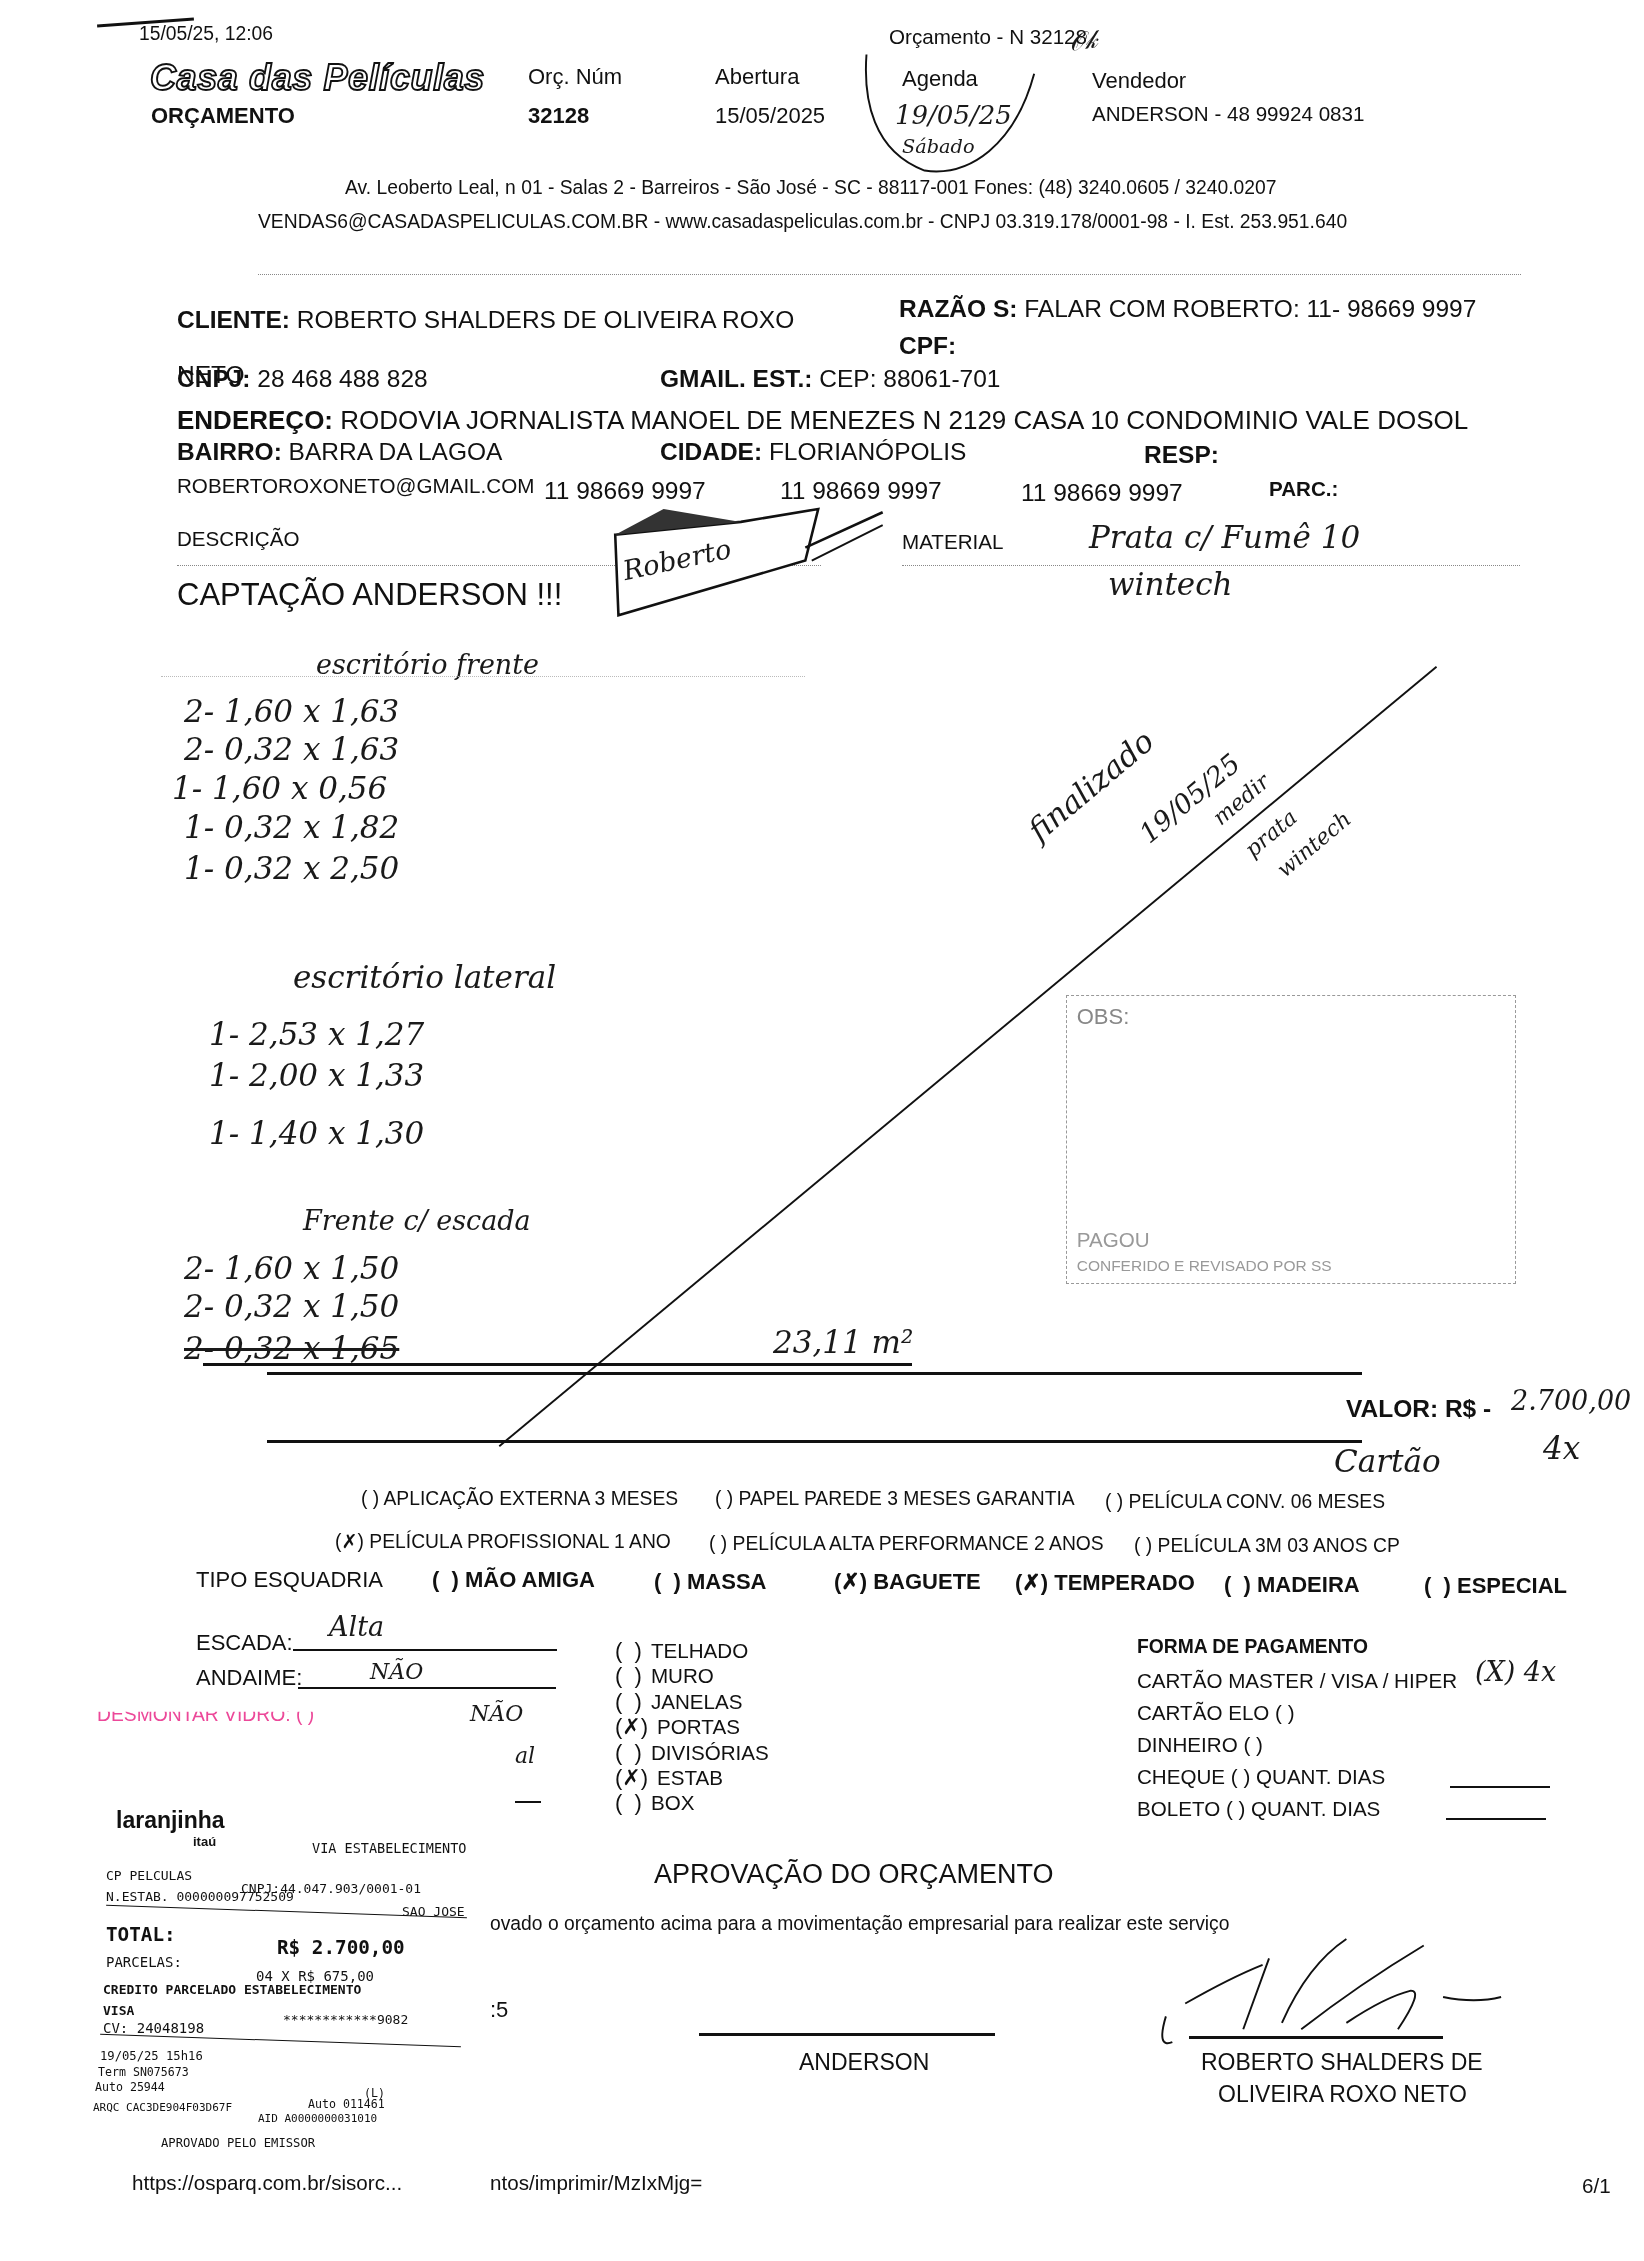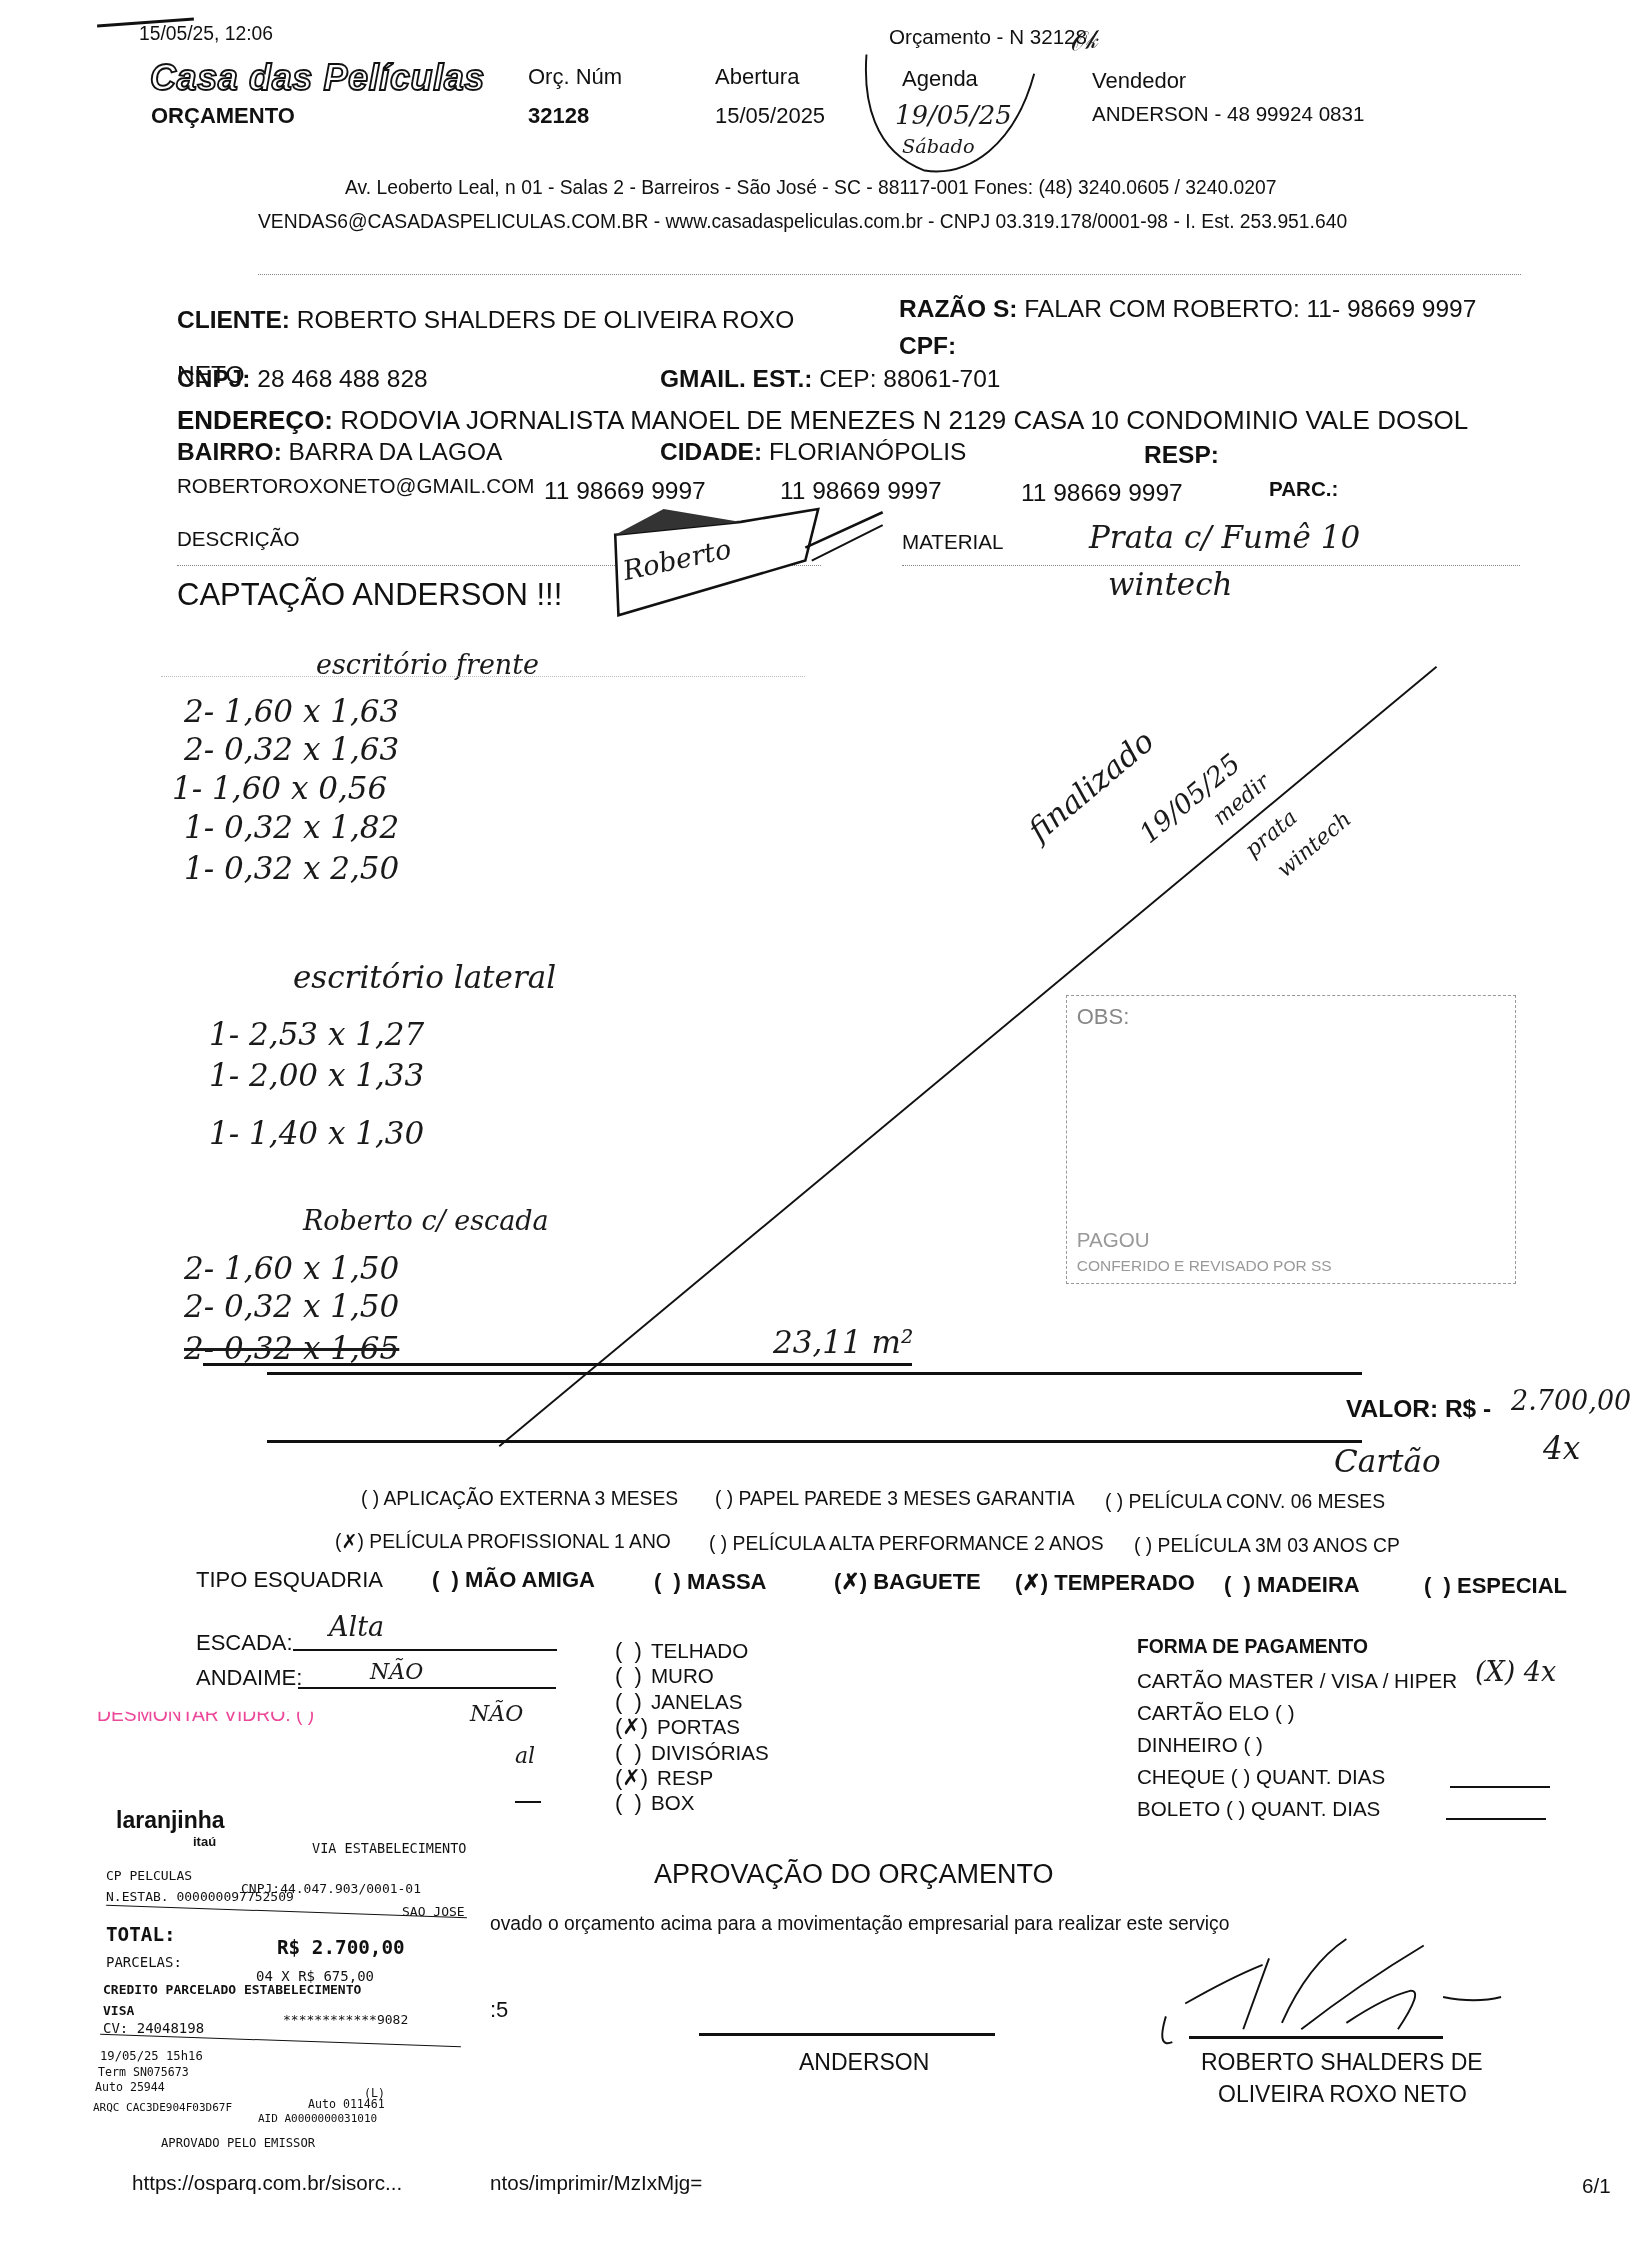--- a/index.html
+++ b/index.html
@@ -122,21 +122,21 @@
 <div class="abs hand f48" style="left:184px;top:731px;">2- 0,32 x 1,63</div>
 <div class="abs hand f48" style="left:172px;top:770px;">1- 1,60 x 0,56</div>
 <div class="abs hand f48" style="left:184px;top:809px;">1- 0,32 x 1,82</div>
 <div class="abs hand f48" style="left:184px;top:850px;">1- 0,32 x 2,50</div>
 
 <div class="abs hand f48" style="left:293px;top:959px;">escritório lateral</div>
 <div class="abs hand f48" style="left:209px;top:1016px;">1- 2,53 x 1,27</div>
 <div class="abs hand f48" style="left:209px;top:1057px;">1- 2,00 x 1,33</div>
 <div class="abs hand f48" style="left:209px;top:1115px;">1- 1,40 x 1,30</div>
 
-<div class="abs hand f42" style="left:303px;top:1205px;">Roberto c/ escada</div>
+<div class="abs hand f42" style="left:303px;top:1205px;">Frente c/ escada</div>
 <div class="abs hand f48" style="left:184px;top:1250px;">2- 1,60 x 1,50</div>
 <div class="abs hand f48" style="left:184px;top:1288px;">2- 0,32 x 1,50</div>
 <div class="abs hand f48" style="left:184px;top:1330px;text-decoration:line-through;">2- 0,32 x 1,65</div>
 
 <div class="line" style="left:203px;top:1363px;width:709px;height:3.2px;"></div>
 <div class="abs hand f48" style="left:773px;top:1324px;">23,11 m²</div>
 
 <svg style="left:0;top:0;" width="1644" height="2261" viewBox="0 0 2552 3510">
   <line x1="775" y1="2245" x2="2230" y2="1035" stroke="#111" stroke-width="3"></line>
 </svg>
@@ -202,21 +202,21 @@
   <div class="check-item">
       <span class="paren">(✗)</span>
       <span>PORTAS</span>
     </div>
   <div class="check-item">
       <span class="paren">(&nbsp; )</span>
       <span>DIVISÓRIAS</span>
     </div>
   <div class="check-item">
       <span class="paren">(✗)</span>
-      <span>RESP</span>
+      <span>ESTAB</span>
     </div>
   <div class="check-item">
       <span class="paren">(&nbsp; )</span>
       <span>BOX</span>
     </div>
 </div>
 
 <div class="abs hand f34" style="left:515px;top:1743px;">al</div>
 <div class="line" style="left:515px;top:1801px;width:26px;height:1.9px;"></div>
 

